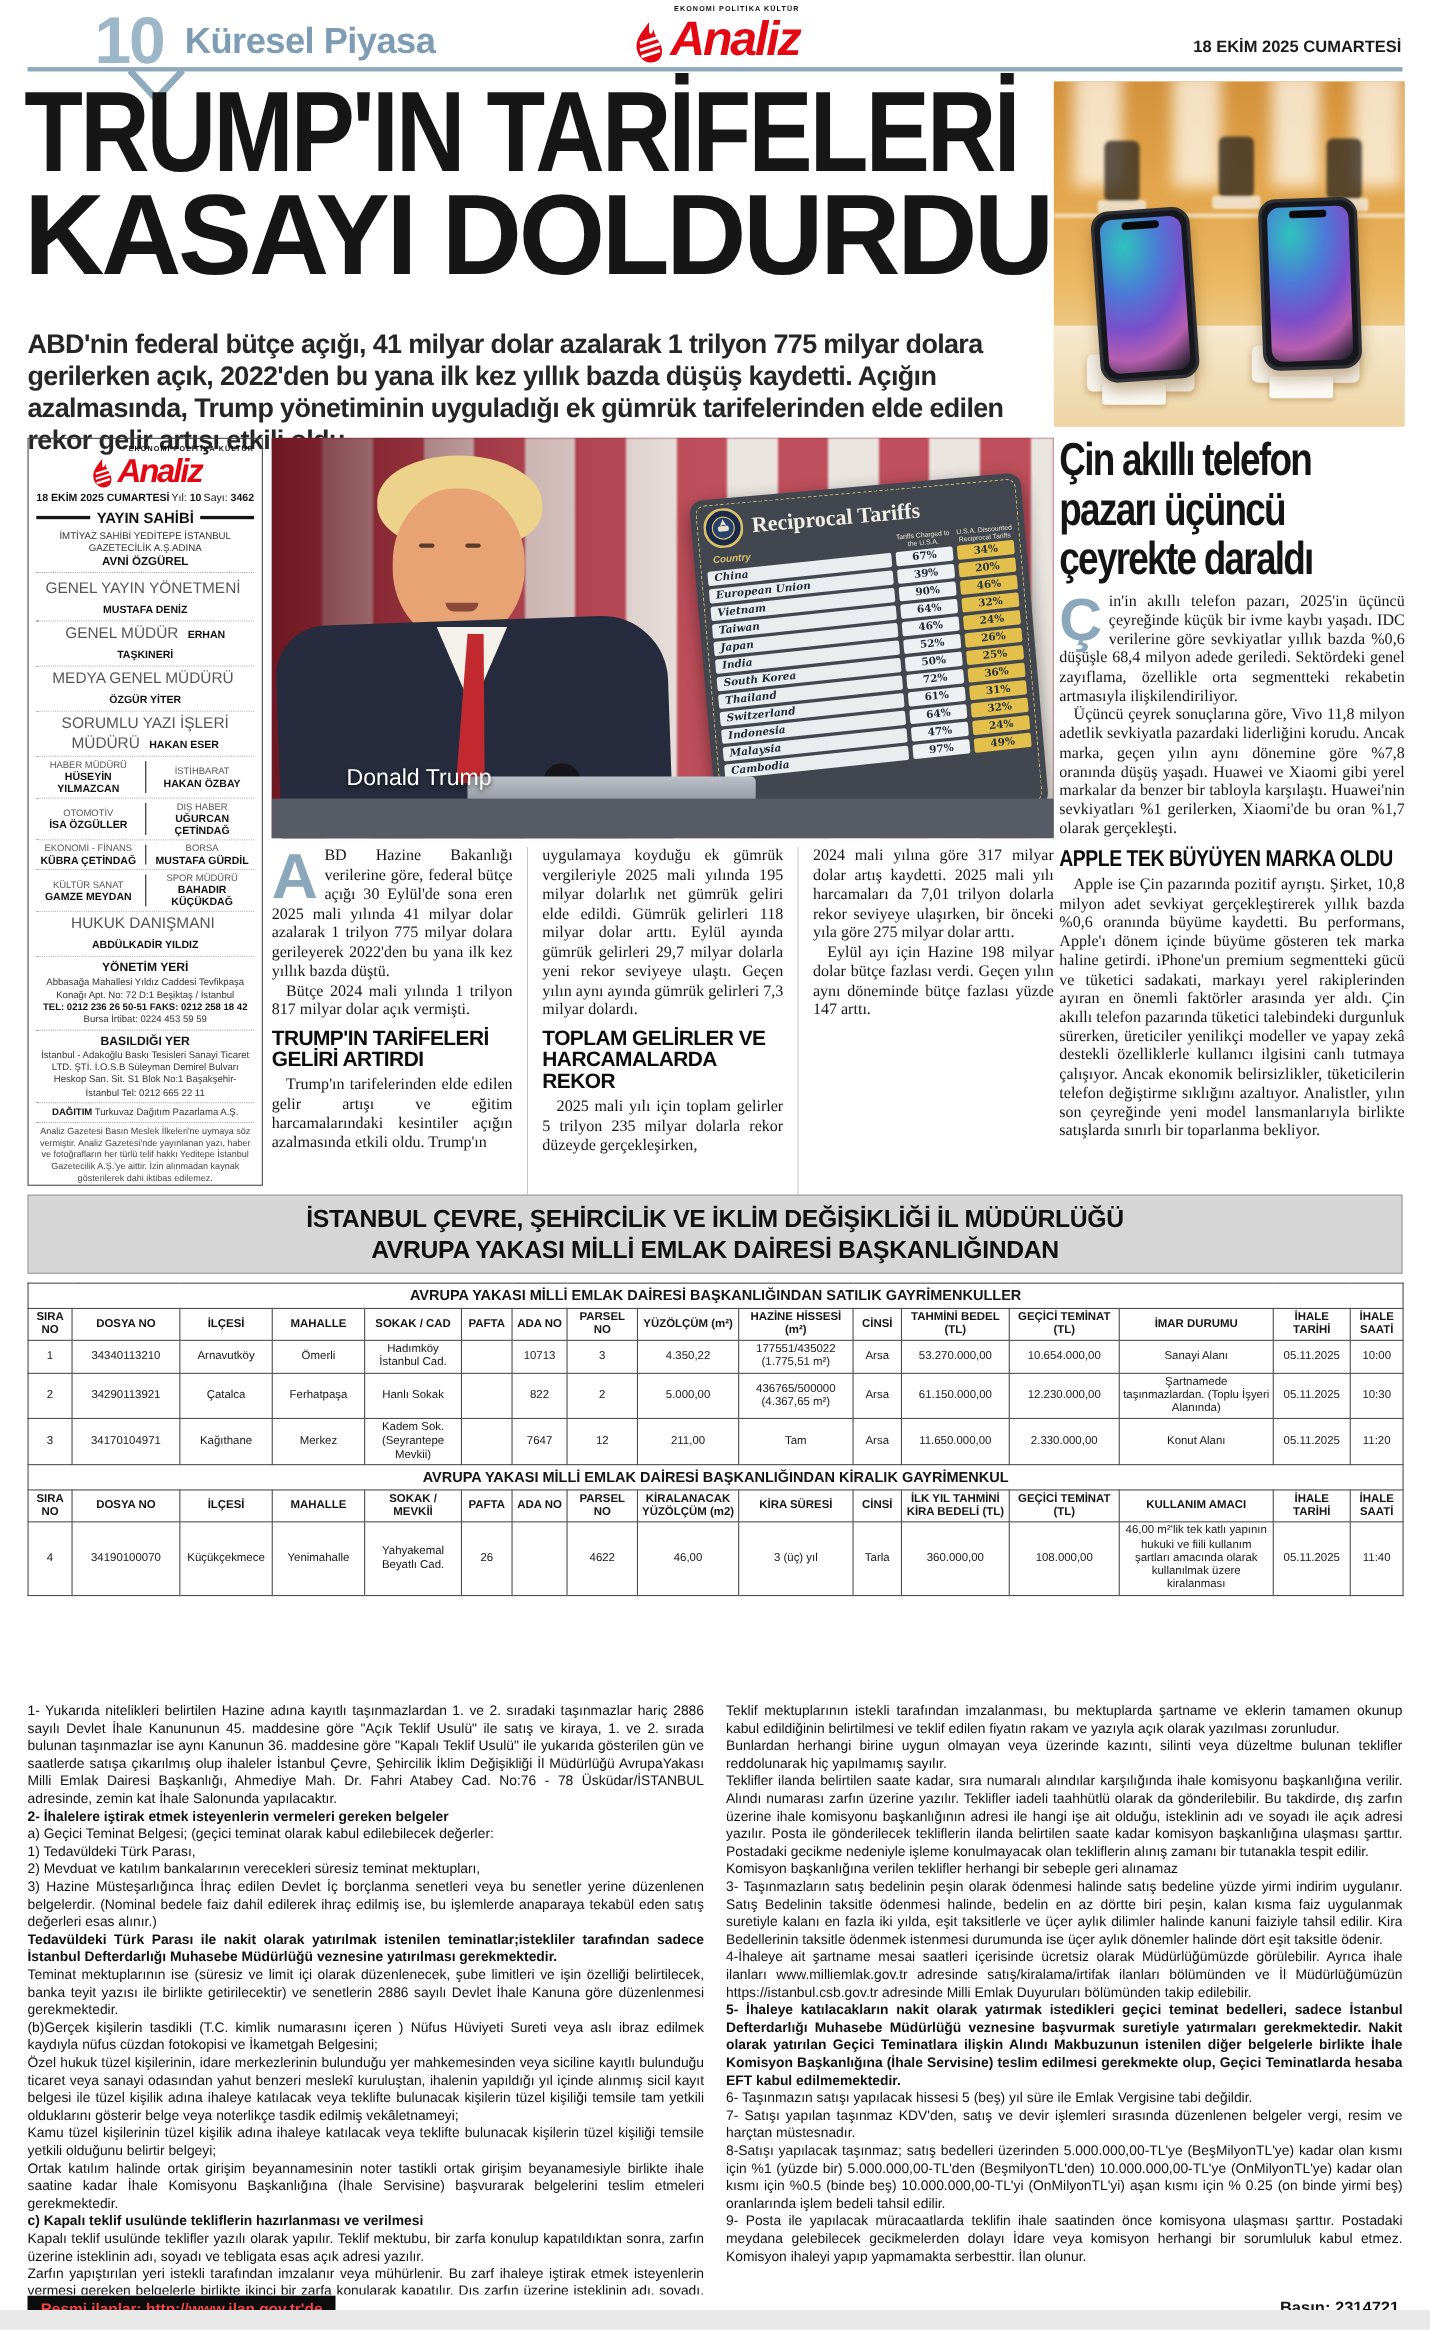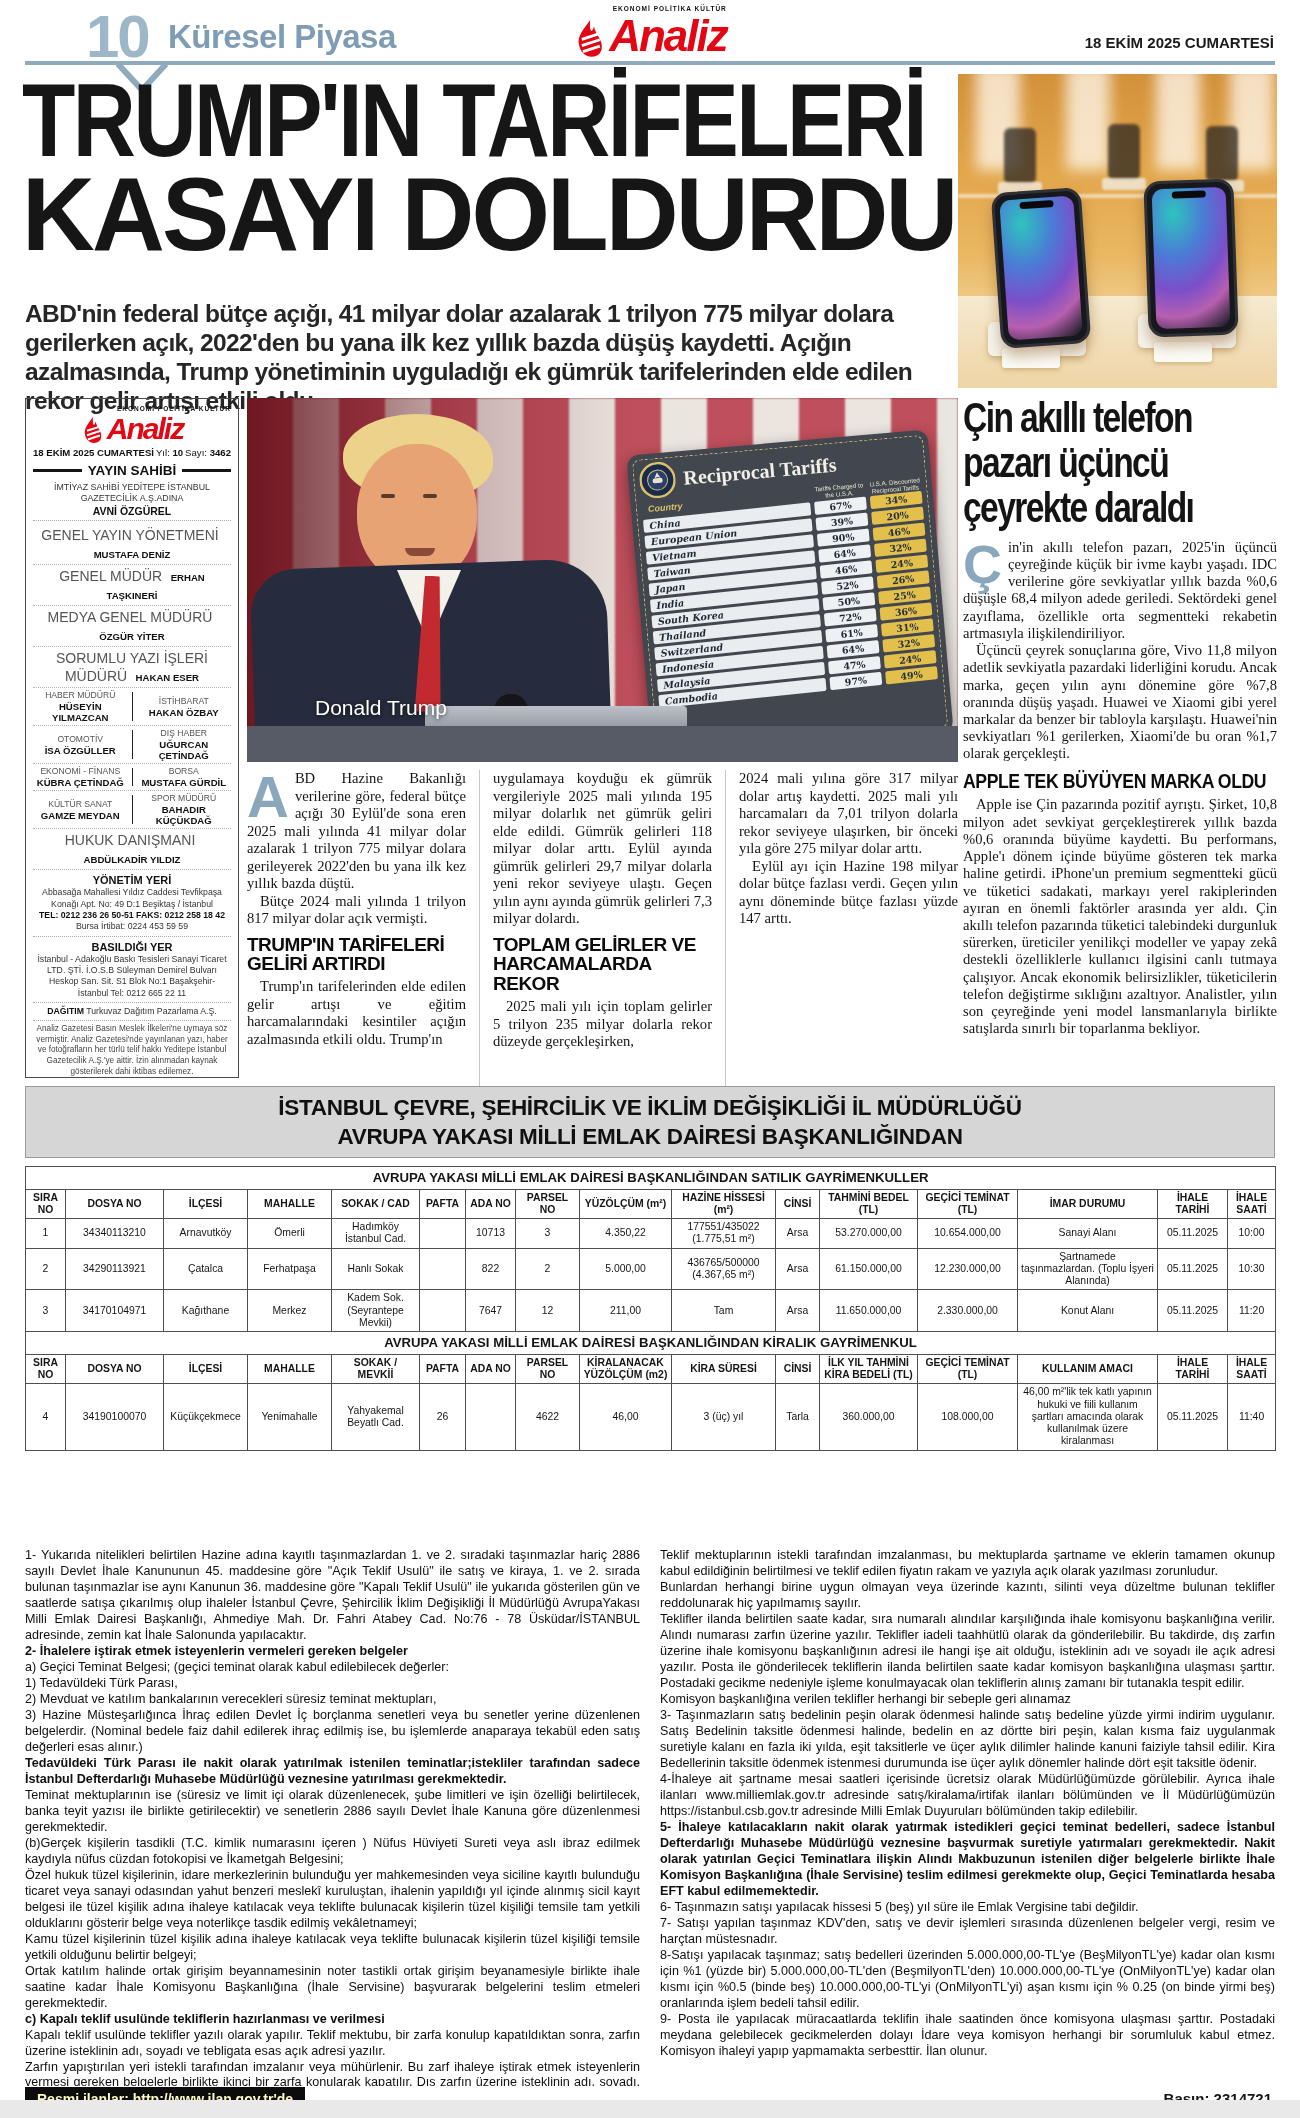--- a/index.html
+++ b/index.html
@@ -143,21 +143,21 @@
   .ntable td,.ntable th{border:1px solid #4f4f4f;font-size:10.4px;line-height:1.18;text-align:center;
           vertical-align:middle;padding:2px 3px;color:#151515;word-wrap:break-word;}
   .ntable .title-row td{font-size:13.2px;font-weight:bold;padding:3px;}
   .ntable th{font-weight:bold;}
   .terms{position:absolute;left:25px;top:1548px;width:1250px;height:538px;display:flex;gap:20px;overflow:hidden;}
   .tcol{flex:1;}
   .term{margin:0;font-size:12.6px;line-height:1.27;text-align:justify;color:#101010;}
   .term.bold{font-weight:bold;}
 
   
-  .official{position:absolute;left:25px;top:2087px;background:#0c0c0c;color:#fef9c3;font-weight:bold;
+  .official{position:absolute;left:25px;top:2087px;background:#0c0c0c;color:#ef4444;font-weight:bold;
             font-size:14px;padding:4px 12px 5px;}
   .press{position:absolute;right:28px;top:2090px;font-size:15px;font-weight:bold;color:#141414;}
 </style>
 </head>
 <body>
 
 <div class="sheet">
 
   <div class="pageno">10</div>
   <div class="section-name">Küresel Piyasa</div>
@@ -298,21 +298,21 @@
           <span class="m-role">SPOR MÜDÜRÜ</span>
           <span class="m-name">BAHADIR KÜÇÜKDAĞ</span>
         </div>
     </div>
     <div class="m-row inline">
       <span class="m-role">HUKUK DANIŞMANI</span>
       <span class="m-name">ABDÜLKADİR YILDIZ</span>
     </div>
 
     <div class="m-heading2">YÖNETİM YERİ</div>
-    <div class="m-small">Abbasağa Mahallesi Yıldız Caddesi Tevfikpaşa Konağı Apt. No: 49 D:1 Beşiktaş / İstanbul</div>
+    <div class="m-small">Abbasağa Mahallesi Yıldız Caddesi Tevfikpaşa Konağı Apt. No: 72 D:1 Beşiktaş / İstanbul</div>
     <div class="m-small"><b>TEL: 0212 236 26 50-51   FAKS: 0212 258 18 42</b></div>
     <div class="m-small">Bursa İrtibat: 0224 453 59 59</div>
     <div class="m-sep"></div>
     <div class="m-heading2">BASILDIĞI YER</div>
     <div class="m-small">İstanbul - Adakoğlu Baskı Tesisleri Sanayi Ticaret LTD. ŞTİ. İ.O.S.B Süleyman Demirel Bulvarı Heskop San. Sit. S1 Blok No:1 Başakşehir- İstanbul Tel: 0212 665 22 11</div>
     <div class="m-sep"></div>
     <div class="m-small">
       <b>DAĞITIM</b>
       <span>Turkuvaz Dağıtım Pazarlama A.Ş.</span>
     </div>

